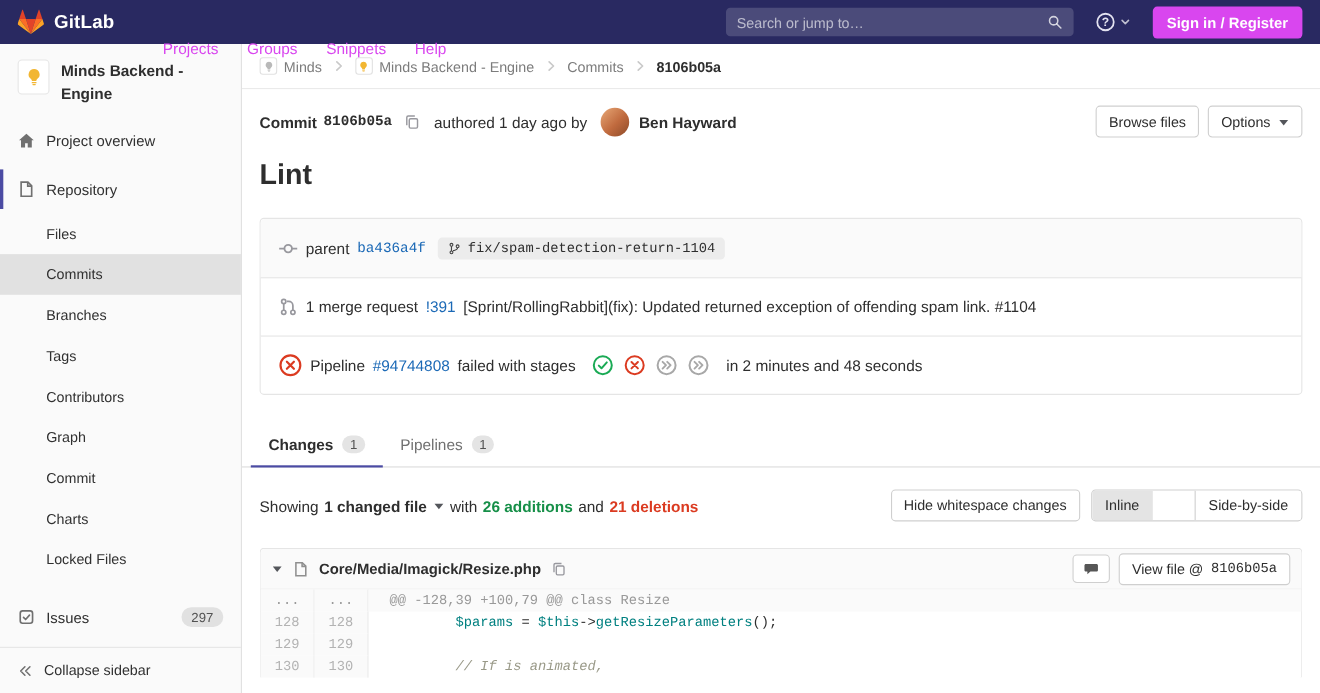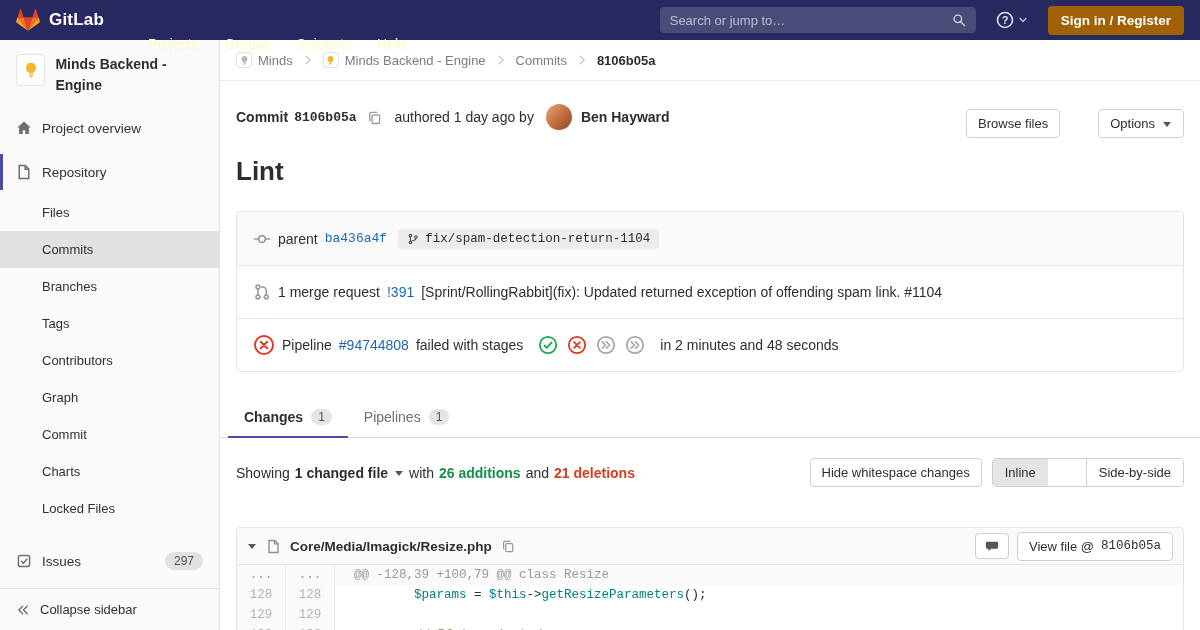--- a/index.html
+++ b/index.html
@@ -15,31 +15,31 @@
   .s18{width:18px;height:18px}.s20{width:20px;height:20px}.s22{width:22px;height:22px}
   .s24{width:24px;height:24px}
   .gray{color:#8f8f8f}.dark{color:#54565b}.copyic{color:#98989e;cursor:pointer}
 
   
   header { position:absolute; top:0; left:0; right:0; height:40px; background:#292961;
            display:flex; align-items:center; padding:0 16px; z-index:5; }
   .brand { display:flex; align-items:center; gap:9px; cursor:pointer; }
   .wordmark { color:#fff; font-size:17px; font-weight:700; letter-spacing:.2px; }
   #nav-menu { display:flex; gap:26px; margin-left:44px; }
-  .nav-link { color:#fef9c3; font-size:14px; text-decoration:none; cursor:pointer;margin-top:48px; }
+  .nav-link { color:#d946ef; font-size:14px; text-decoration:none; cursor:pointer;margin-top:48px; }
   .nav-right { margin-left:auto; display:flex; align-items:center; gap:20px; }
   .searchbox { width:316px; height:26px; background:rgba(255,255,255,.16); border-radius:4px;
                display:flex; align-items:center; padding:0 10px; }
   .searchbox input { flex:1; background:transparent; border:none; outline:none; color:#fff; font-size:13px;
                      font-family:"Liberation Sans",sans-serif; }
   .searchbox input::placeholder { color:rgba(255,255,255,.62); }
   .searchbox .icn { color:rgba(255,255,255,.75); }
   .help { display:flex; align-items:center; gap:4px; color:#e3e2f0; cursor:pointer; }
   .help .caret { color:rgba(255,255,255,.7); }
-  .signin { background:#a16207; color:#fff; font-size:13.5px; font-weight:600; border:none;
+  .signin { background:#d946ef; color:#fff; font-size:13.5px; font-weight:600; border:none;
             border-radius:4px; padding:7px 13px; cursor:pointer; font-family:inherit; }
 
   
   aside { position:absolute; top:40px; left:0; bottom:0; width:220px; background:#fafafa;
           border-right:1px solid #e1e1e1; }
   .proj { display:flex; gap:10px; padding:14px 16px 10px; align-items:flex-start; }
   .pavatar { width:32px; height:32px; border:1px solid #e5e5e5; border-radius:4px; background:#fff;
              display:flex; align-items:center; justify-content:center; color:#f2b632; cursor:pointer; }
   .pname { font-size:14px; font-weight:600; color:#2e2e2e; line-height:1.5; cursor:pointer; }
   .sitem { display:flex; align-items:center; height:44px; padding:0 16px; gap:10px; font-size:13.5px;
@@ -67,21 +67,21 @@
            display:flex; align-items:center; justify-content:center; }
   .crumb-sep { color:#c9c9c9; }
 
   .commit-head { display:flex; align-items:center; padding:15px 16px 6px; gap:6px; font-size:14px; }
   .chd-label { font-weight:600; }
   .sha-mono { font-family:"Liberation Mono","DejaVu Sans Mono",monospace; font-weight:700; font-size:13px; }
   .commit-head .copyic { margin:0 7px 0 4px; }
   .avatar-sm { width:26px; height:26px; border-radius:50%; flex:none; margin:0 3px 0 6px; cursor:pointer;
            background:linear-gradient(135deg,#e8a877 0%,#c06a3e 55%,#8c4a28 100%); }
   .author { font-weight:600; cursor:pointer; }
-  .head-actions { margin-left:auto; display:flex; gap:38px;margin-top:13px; }
+  .head-actions { margin-left:auto; display:flex; gap:8px; }
   .btn { background:#fff; border:1px solid #cfcfcf; border-radius:4px; padding:6px 11px; font-size:13px;
            color:#2e2e2e; cursor:pointer; font-family:inherit; display:inline-flex; align-items:center; gap:7px; }
   .page-title { margin:12px 16px 24px; font-size:26px; font-weight:700; color:#2e2e2e; }
 
   .cbox { margin:0 16px; border:1px solid #e5e5e5; border-radius:4px; font-size:14px; }
   .crow { display:flex; align-items:center; padding:0 16px; min-height:53px; gap:7px;
            border-top:1px solid #e5e5e5; }
   .crow:first-child { border-top:none; background:#fafafa; border-radius:4px 4px 0 0; }
   .rowic { color:#98989e; }
   .link { color:#1b69b6; text-decoration:none; cursor:pointer; }
@@ -97,21 +97,21 @@
 
   .tabs { display:flex; margin-top:26px; border-bottom:1px solid #dbdbdb; padding:0 8px; }
   .tab { padding:11px 16px 12px; display:flex; gap:8px; align-items:center; font-size:14px; color:#707070;
            cursor:pointer; position:relative; }
   .tab.active { color:#2e2e2e; font-weight:600; }
   .tab.active::after { content:''; position:absolute; left:0; right:0; bottom:-1px; height:2px;
            background:#4b4ba3; }
   .cnt { background:#e4e4e4; color:#525252; border-radius:9px; padding:1px 7px; font-size:12px;
            font-weight:400; }
 
-  .controls { display:flex; align-items:center; margin:20px 16px 40px; font-size:14px; gap:5px; }
+  .controls { display:flex; align-items:center; margin:20px 16px 24px; font-size:14px; gap:5px; }
   .drop-bold { font-weight:700; display:inline-flex; align-items:center; gap:6px; cursor:pointer; }
   .add { color:#168f48; font-weight:700; }
   .del { color:#db3b21; font-weight:700; }
   .controls-right { margin-left:auto; display:flex; align-items:center; gap:10px; }
   .seg { display:inline-flex; border:1px solid #cfcfcf; border-radius:4px; overflow:hidden;gap:38px; }
   .seg .opt { padding:6px 12px; font-size:13px; background:#fff; border:none; cursor:pointer;
            font-family:inherit; color:#2e2e2e; }
   .seg .opt.active { background:#e4e4e4; }
   .seg .opt + .opt { border-left:1px solid #cfcfcf; }
 

